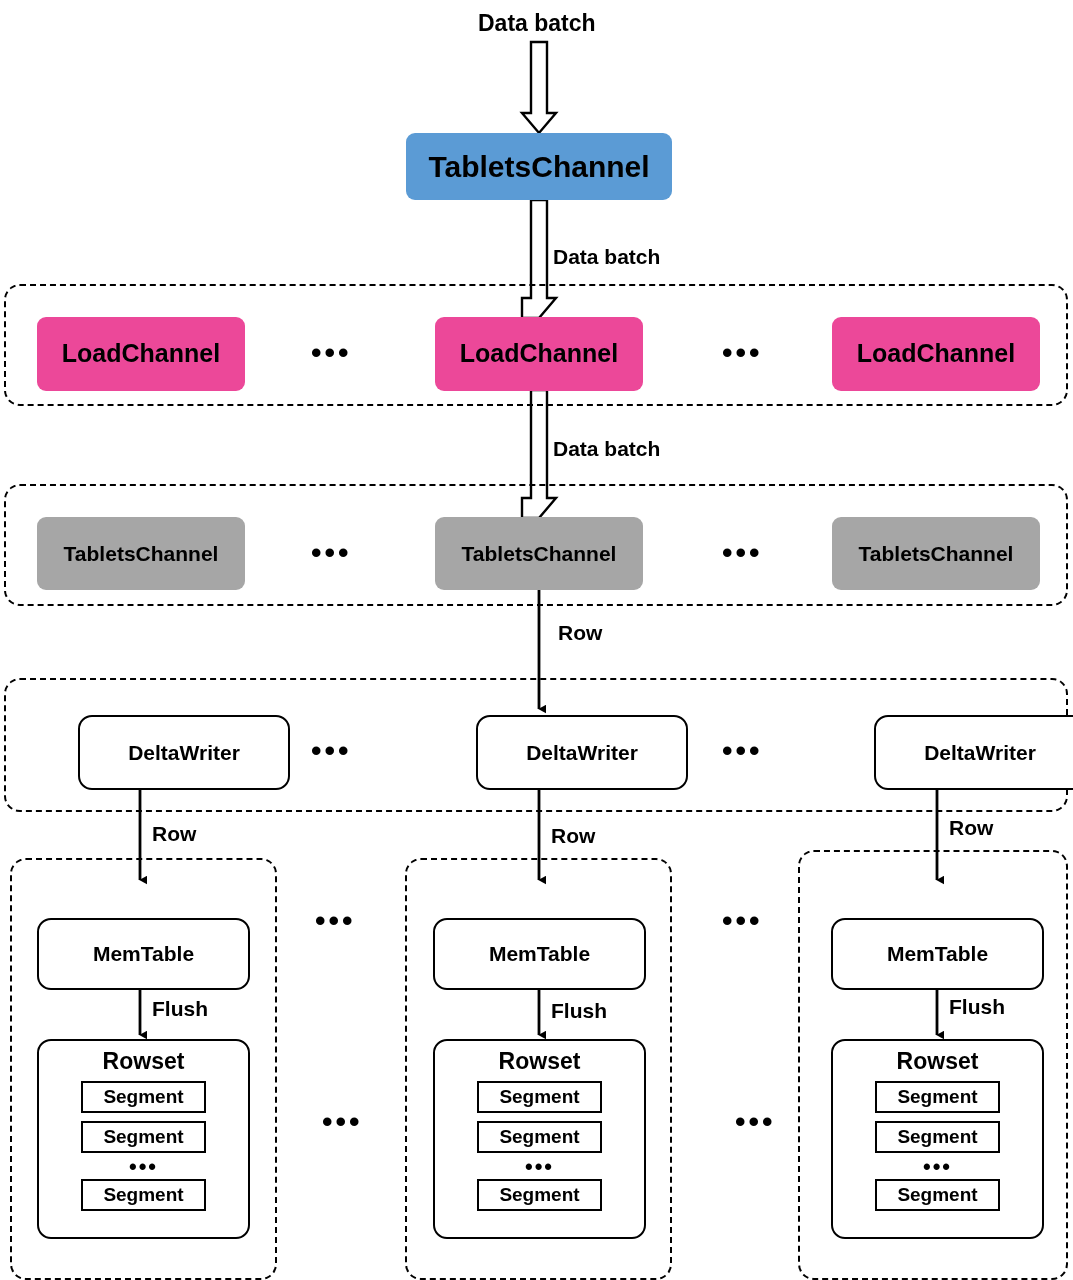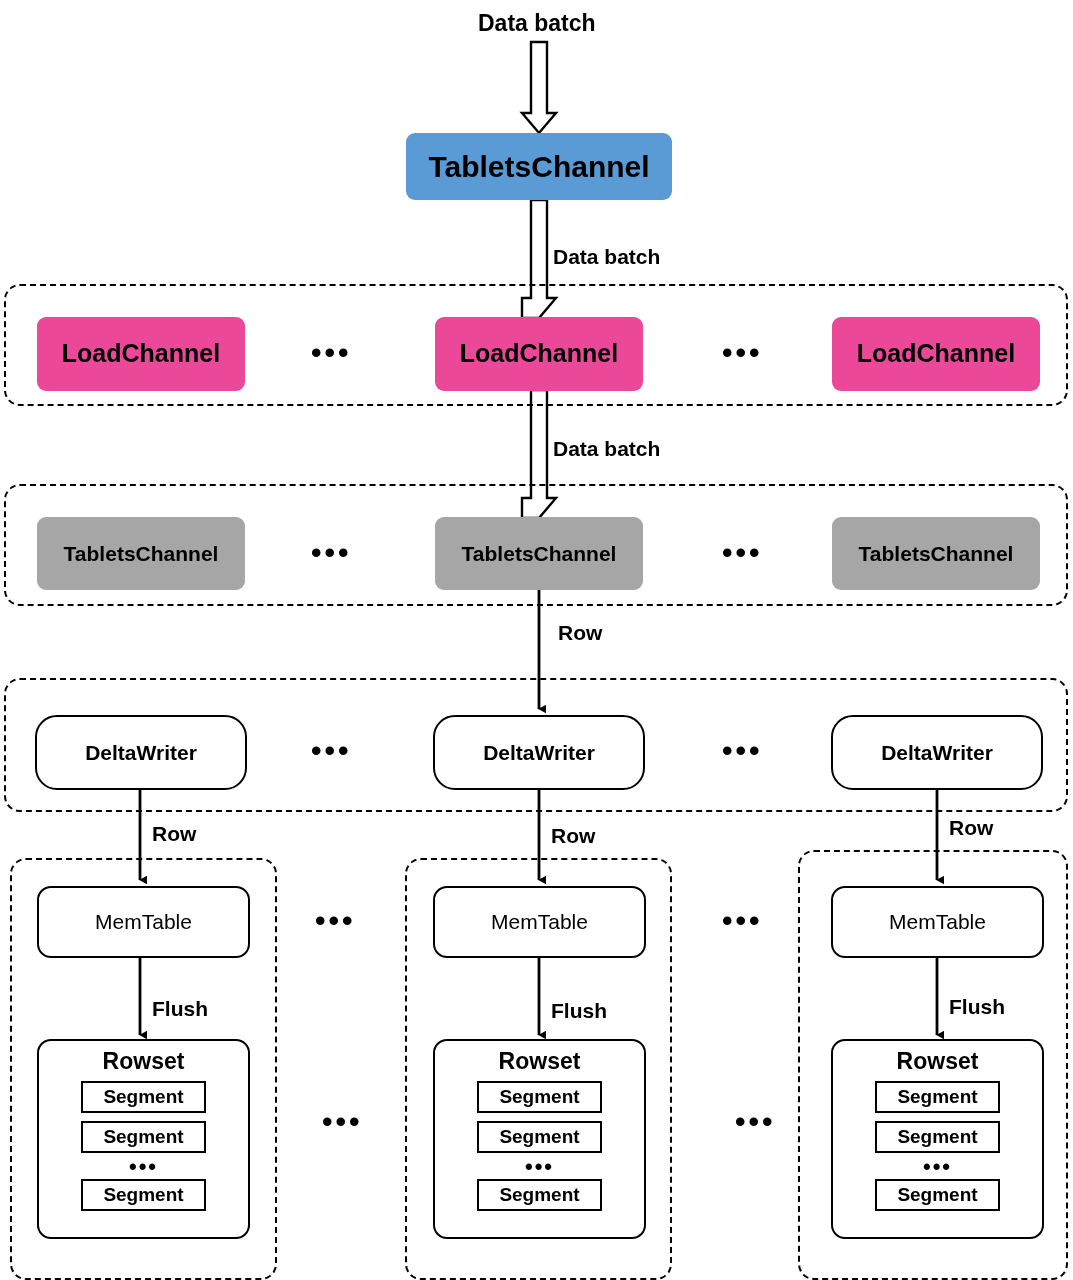--- a/index.html
+++ b/index.html
@@ -53,30 +53,32 @@
   .node-tabletschannel {
     background: #A6A6A6;
     border-radius: 9px;
     font-size: 21px;
     font-weight: bold;
     color: #000;
   }
   .node-deltawriter {
     background: #ffffff;
     border: 2.6px solid #000;
-    border-radius: 22px;
-    font-size: 21px;
-    font-weight: bold;
+    border-radius: 14px;
+    font-size: 21px;
+    font-weight: bold;
+    margin-left: 43px;
   }
   .node-memtable {
     background: #ffffff;
     border: 2.8px solid #000;
     border-radius: 14px;
     font-size: 21px;
-    font-weight: normal;
+    font-weight: bold;
+    margin-top: 32px;
   }
   .node-rowset {
     position: absolute;
     background: #ffffff;
     border: 2.8px solid #000;
     border-radius: 14px;
     z-index: 3;
   }
   .rowset-title {
     text-align: center;

